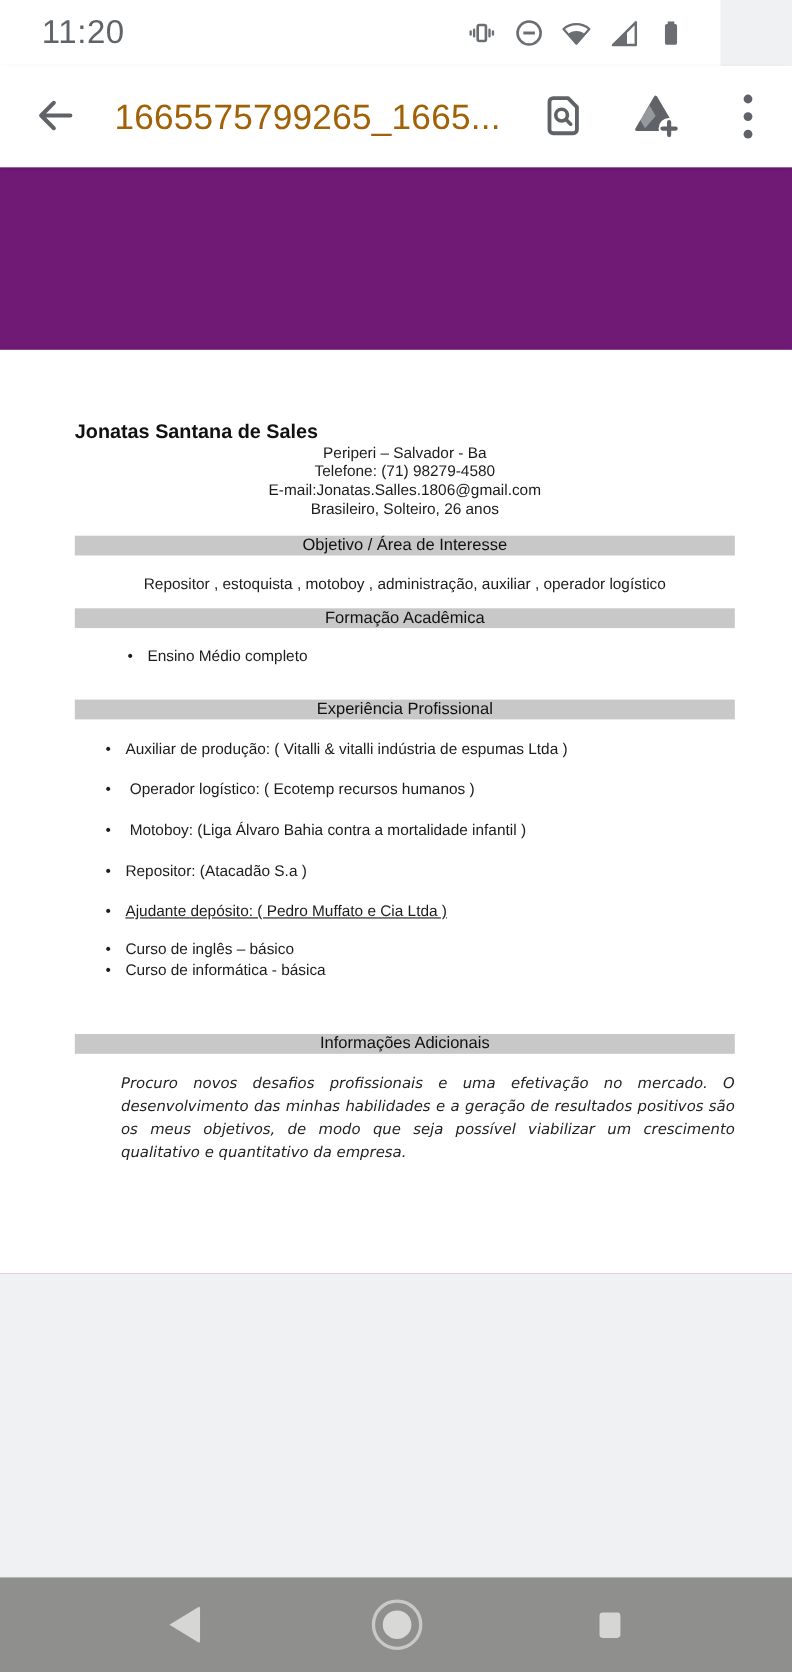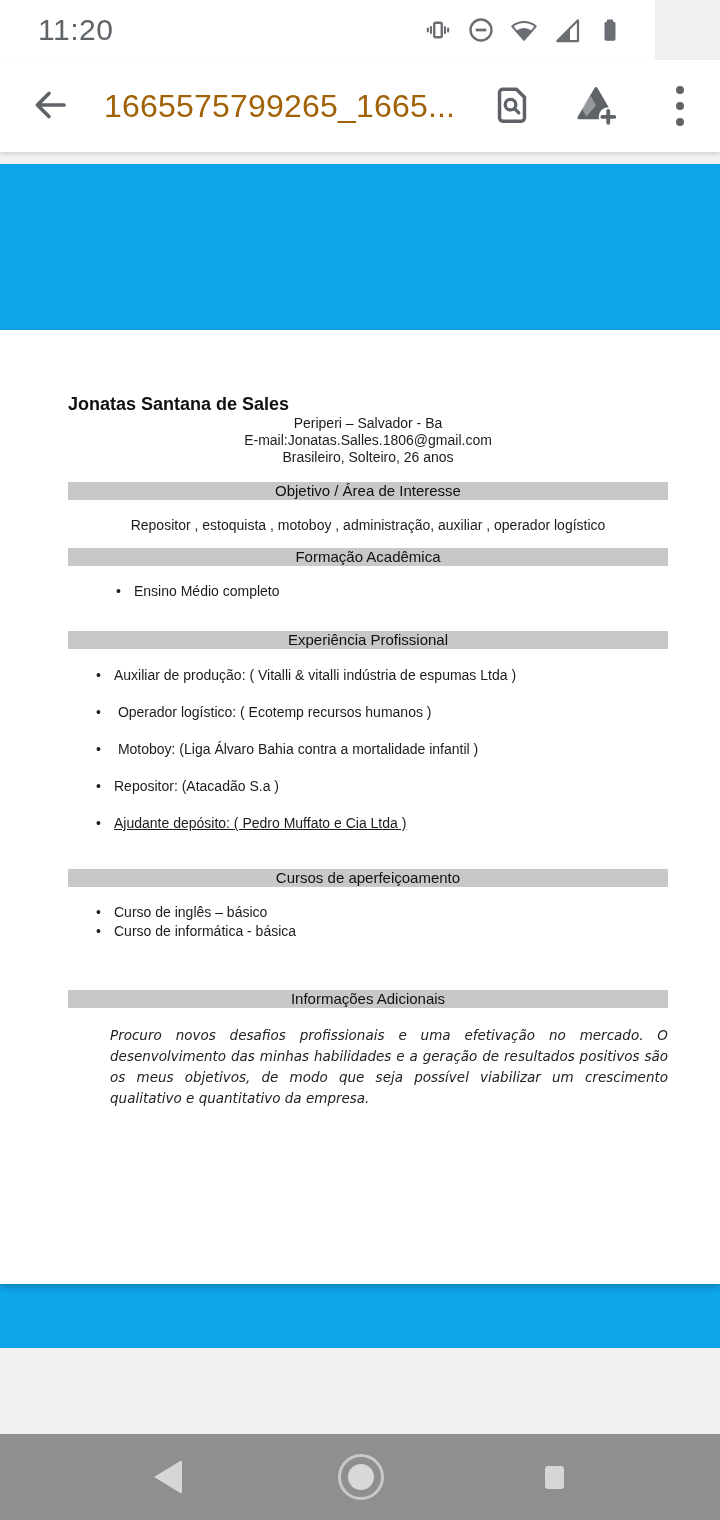--- a/index.html
+++ b/index.html
@@ -27,21 +27,21 @@
   .app-title{
     margin-left:30px;font-size:32px;color:#a16207;white-space:nowrap;overflow:hidden;
     flex:0 1 auto;letter-spacing:.2px;
   }
   .appbar-right{display:flex;align-items:center;margin-left:auto;padding-right:12px;}
   .appbar-right .icon-btn{width:56px;height:56px;}
   .appbar-right .gap-lg{margin-left:28px;}
   .dots{display:flex;flex-direction:column;gap:8px;}
   .dots i{width:8px;height:8px;border-radius:50%;background:#5f6368;display:block;}
   
-  .viewer{position:absolute;top:164px;left:0;width:720px;height:1184px;background:#0ea5e9;overflow:hidden;}
+  .viewer{position:absolute;top:152px;left:0;width:720px;height:1006px;background:#701a75;overflow:hidden;}
   .doc-page{
     position:absolute;top:166px;left:0;width:720px;height:954px;background:#ffffff;
     box-shadow:0 3px 6px rgba(0,0,0,.22);
     box-sizing:border-box;padding:63px 52px 0 68px;color:#1c1c1e;
   }
   .doc-name{margin:0;font-size:18px;line-height:22px;font-weight:bold;color:#111;}
   .contact{text-align:center;font-size:14px;line-height:17px;}
   .sec{
     background:#c8c8c8;height:18px;line-height:18px;text-align:center;
     font-weight:normal;font-size:15px;color:#101010;
@@ -170,20 +170,21 @@
     </div>
   </div>
 
   <div class="viewer">
     <div class="doc-page">
 
       <h1 class="doc-name">Jonatas Santana de Sales</h1>
 
       <div class="contact">
         <div>Periperi – Salvador - Ba</div>
+        <div>Telefone: (71) 98279-4580</div>
         <div>E-mail:Jonatas.Salles.1806@gmail.com</div>
         <div>Brasileiro, Solteiro, 26 anos</div>
       </div>
 
       <div class="sec objetivo">Objetivo / Área de Interesse</div>
       <p class="obj-line">Repositor , estoquista , motoboy , administração, auxiliar , operador logístico</p>
 
       <div class="sec formacao">Formação Acadêmica</div>
       <ul class="bullets formacao-list">
         <li><span class="txt">Ensino Médio completo</span></li>
@@ -191,21 +192,20 @@
 
       <div class="sec experiencia">Experiência Profissional</div>
       <ul class="bullets exp-list">
         <li><span class="txt">Auxiliar de produção: ( Vitalli &amp; vitalli indústria de espumas Ltda )</span></li>
         <li><span class="txt"> Operador logístico: ( Ecotemp recursos humanos )</span></li>
         <li><span class="txt"> Motoboy: (Liga Álvaro Bahia contra a mortalidade infantil )</span></li>
         <li><span class="txt">Repositor: (Atacadão S.a )</span></li>
         <li><span class="txt">Ajudante depósito: ( Pedro Muffato e Cia Ltda )</span></li>
       </ul>
 
-      <div class="sec cursos">Cursos de aperfeiçoamento</div>
       <ul class="bullets cursos-list">
         <li><span class="txt">Curso de inglês – básico</span></li>
         <li><span class="txt">Curso de informática - básica</span></li>
       </ul>
 
       <div class="sec adicionais">Informações Adicionais</div>
       <p class="additional">Procuro novos desafios profissionais e uma efetivação no mercado. O desenvolvimento das minhas habilidades e a geração de resultados positivos são os meus objetivos, de modo que seja possível viabilizar um crescimento qualitativo e quantitativo da empresa.</p>
 
     </div>
   </div>

